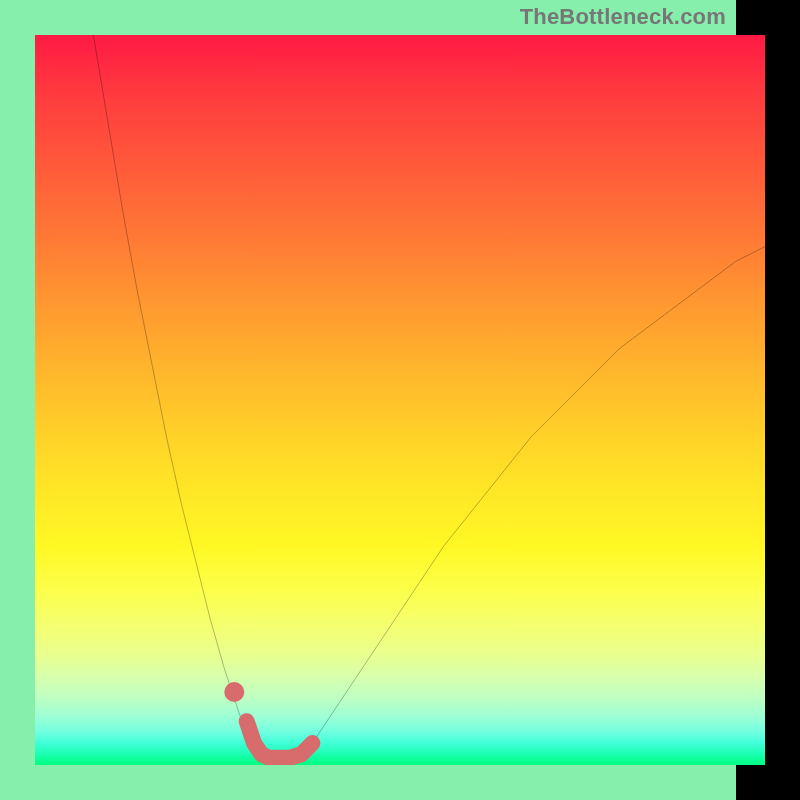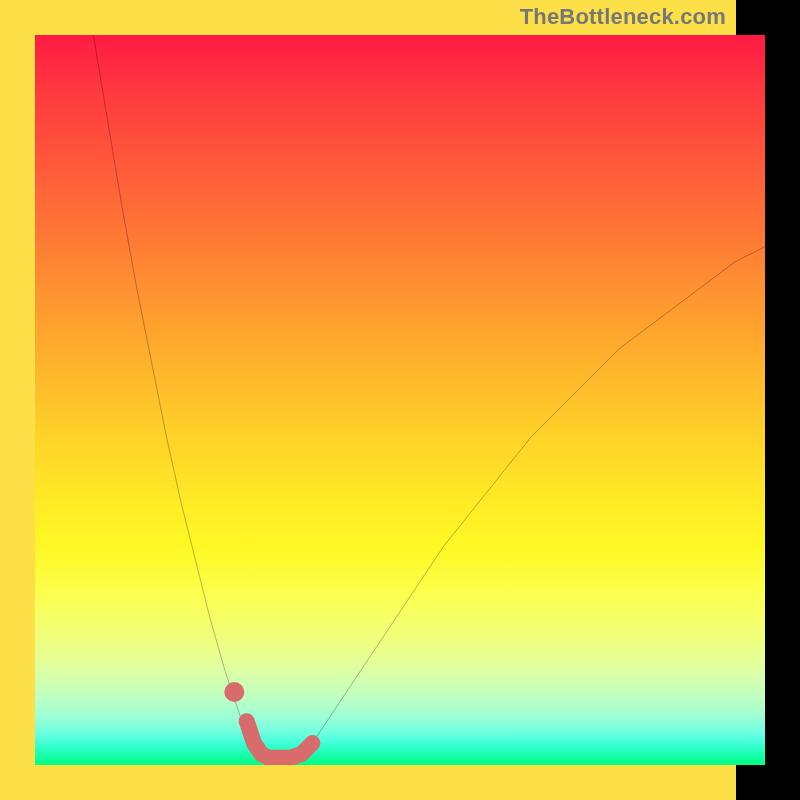--- a/index.html
+++ b/index.html
@@ -7,21 +7,21 @@
     padding: 0;
     width: 800px;
     height: 800px;
     background: #000;
     font-family: Arial, Helvetica, sans-serif;
     overflow: hidden;
   }
   .outer {
     width: 736px;
     height: 800px;
-    background: #fde047;
+    background: #86efac;
     position: relative;
     text-decoration: underline;
   }
   .watermark {
     position: absolute;
     top: 4px;
     right: 10px;
     font-size: 22px;
     font-weight: 600;
     color: #777;

